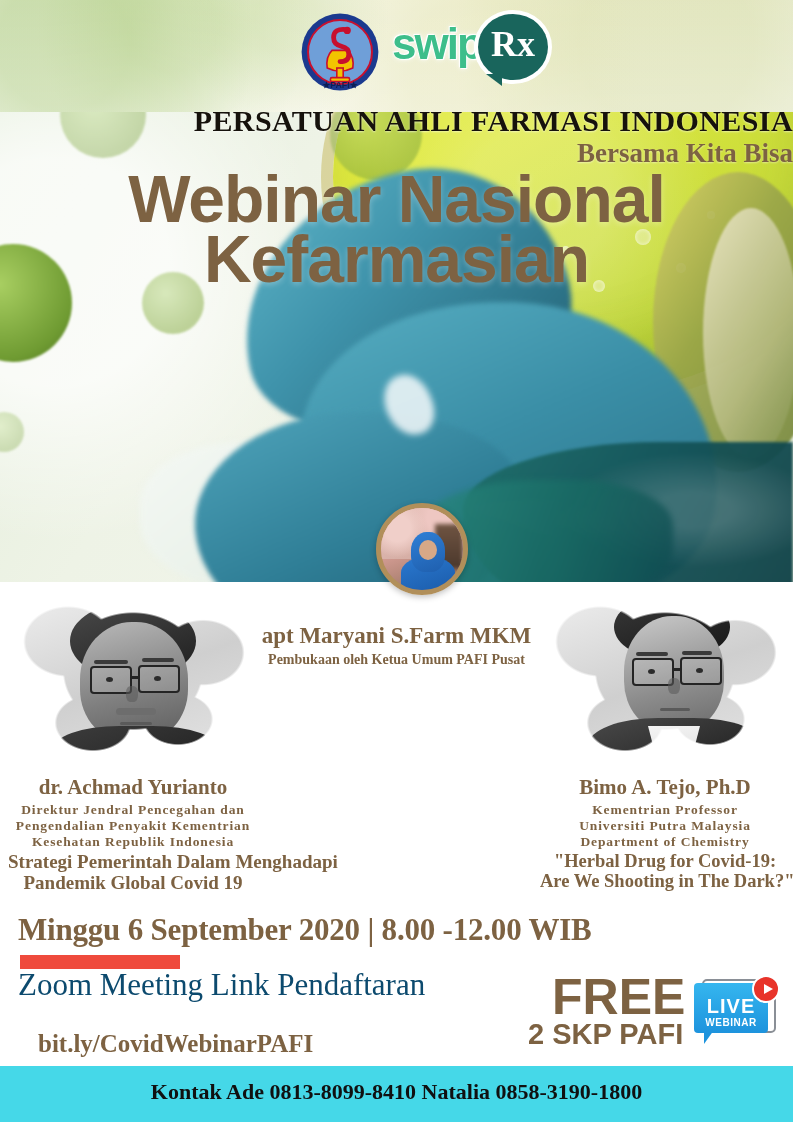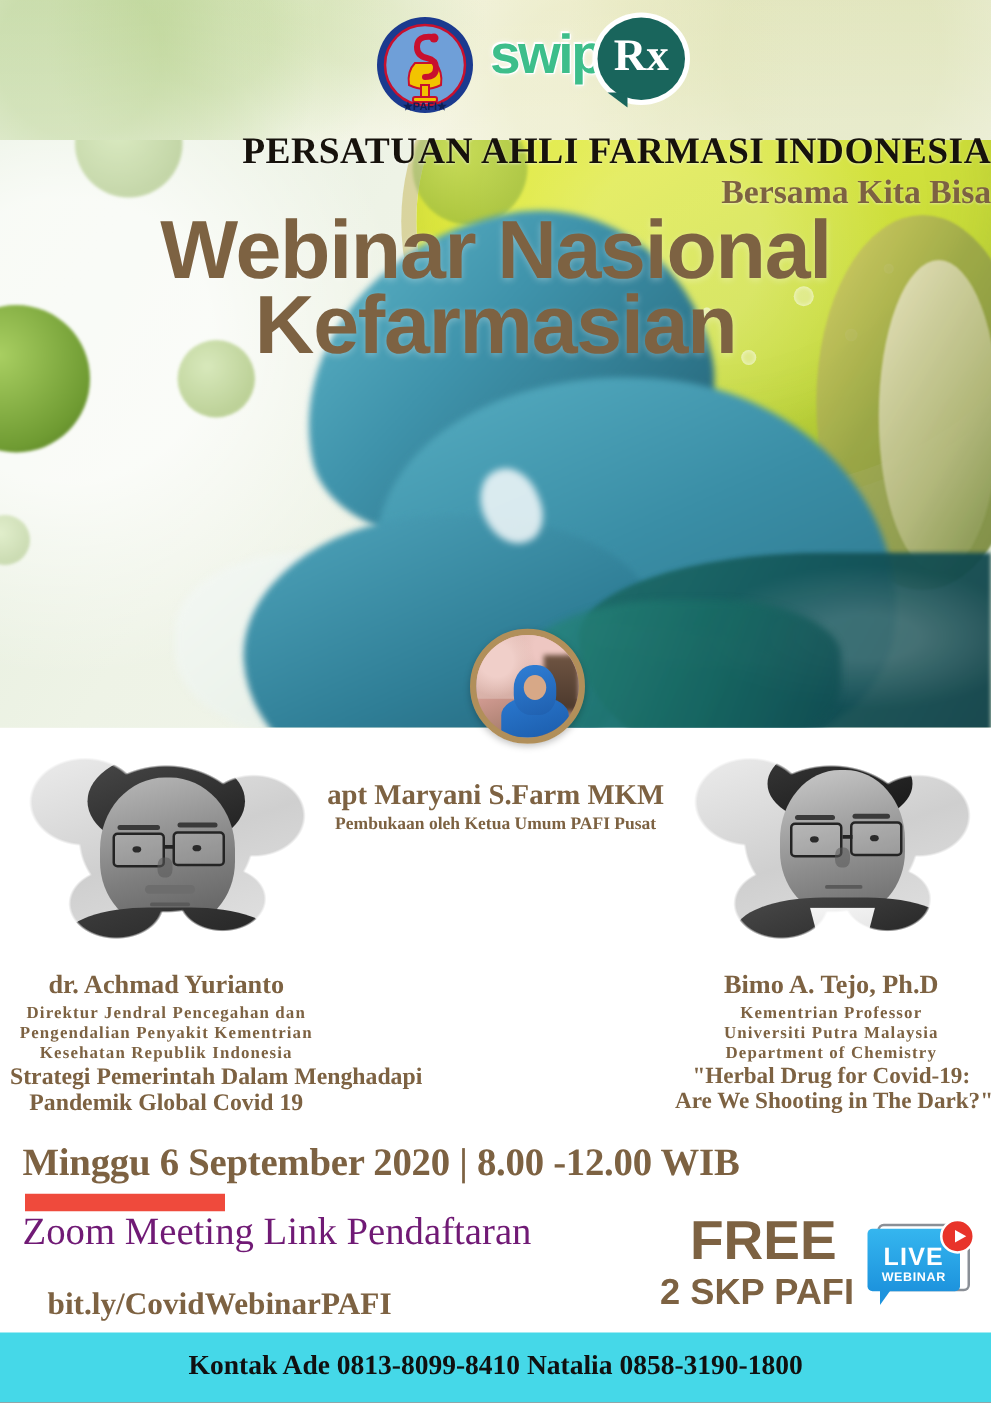--- a/index.html
+++ b/index.html
@@ -205,29 +205,29 @@
   .date-line{
     position:absolute;left:18px;top:912px;
     font-family:Liberation Serif, serif;font-weight:700;font-size:31px;color:#7d6242;
     white-space:nowrap;letter-spacing:-.2px;
   }
   .red-bar{position:absolute;left:20px;top:955px;width:160px;height:14px;background:#ef4a3c;}
 
   
   .zoom-line{
     position:absolute;left:18px;top:967px;
-    font-family:"Liberation Serif",serif;font-size:31px;color:#701a75;white-space:nowrap;
+    font-family:"Liberation Serif",serif;font-size:31px;color:#0c4a6e;white-space:nowrap;
   }
   .bitly{
     position:absolute;left:38px;top:1030px;
     font-family:"Liberation Serif",serif;font-weight:700;font-size:25px;color:#7d6242;
   }
   .free{
     position:absolute;left:552px;top:968px;
-    font-family:"Liberation Sans",sans-serif;font-weight:700;font-size:44px;color:#7d6242;
+    font-family:"Liberation Sans",sans-serif;font-weight:700;font-size:50px;color:#7d6242;
   }
   .skp{
     position:absolute;left:528px;top:1018px;
     font-family:"Liberation Sans",sans-serif;font-weight:700;font-size:29px;color:#7d6242;
   }
 
   
   .live-badge{position:absolute;left:694px;top:975px;width:86px;height:70px;}
   .lb-outline{position:absolute;left:8px;top:4px;width:74px;height:54px;border:2px solid #8a8f96;
               border-radius:5px;background:#fff;}

